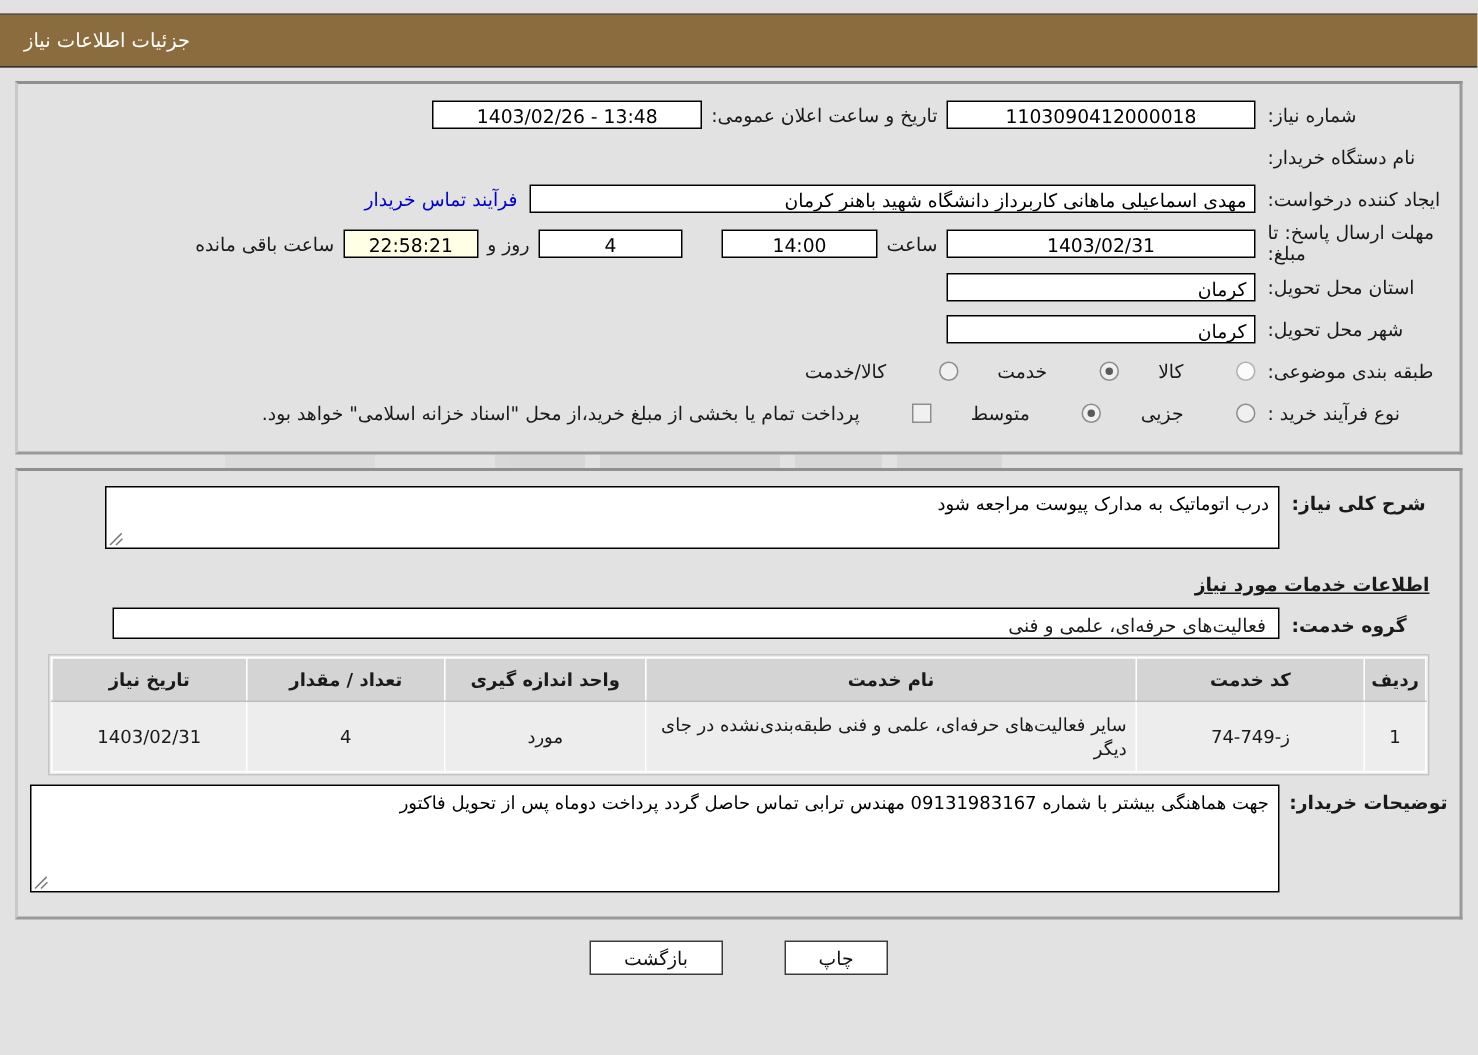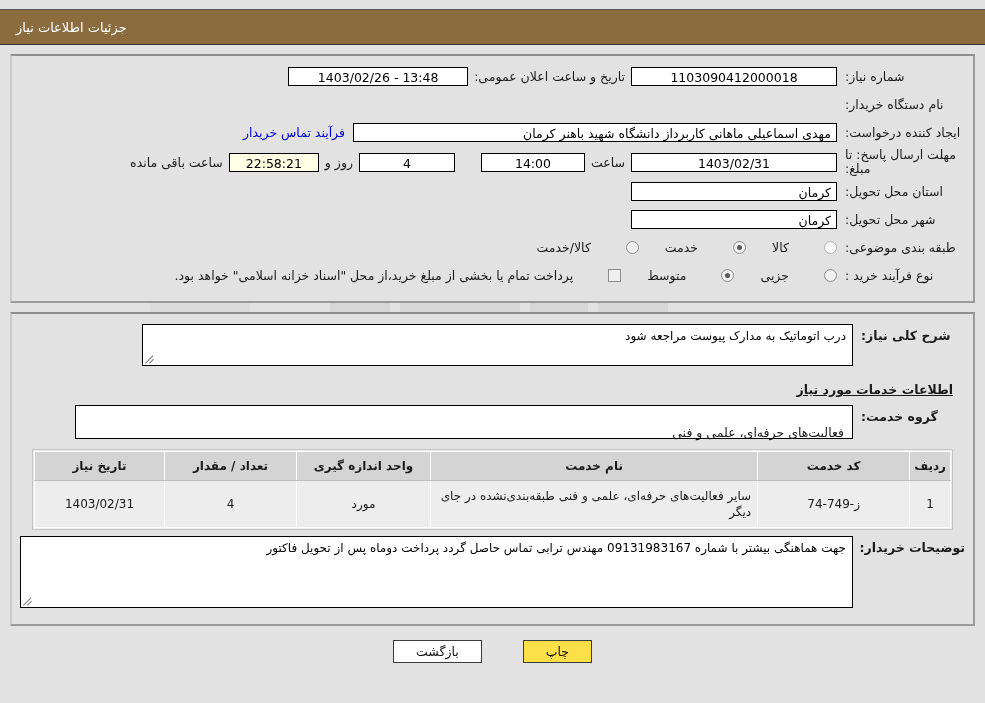--- a/index.html
+++ b/index.html
@@ -226,32 +226,32 @@
   .ta .grip::before, .ta .grip::after {
     content: "";
     position: absolute;
     background: #7a7a7a;
     height: 1px;
     transform-origin: 0 0;
   }
   .ta .grip::before { width: 11px; left: 0; top: 9px; transform: rotate(-45deg); }
   .ta .grip::after  { width: 6px;  left: 4px; top: 9px; transform: rotate(-45deg); }
 
-  #need-desc { width: 711px; height: 42px; }
+  #need-desc { width: 783px; height: 42px; }
   #buyer-notes { width: 920px; height: 72px; }
 
   
   #service-group-box {
     width: 778px;
     height: 21px;
     line-height: 21px;
     background: #fff;
     border: 1px solid #000;
     font-size: 12.5px;
-    padding: 16px 8px;
+    padding: 0 8px;
     box-sizing: border-box;
     text-align: right;
   }
 
   
   .tbl-wrap {
     margin: 10px 12px 6px 12px;
     border: 1px solid #c4c4c4;
     background: #ededed;
     padding: 1px;
@@ -301,21 +301,21 @@
     z-index: 2;
   }
   .btn {
     border: 1px solid #3b3b3b;
     font-size: 12.5px;
     padding: 3px 22px;
     cursor: pointer;
     font-family: inherit;
     color: #111;
   }
-  .btn-print { background: #fde047; margin-left: 21px; }
+  .btn-print { background: #ffffff; margin-left: 21px; }
   .btn-back  { background: #ffffff; }
 </style>
 </head>
 <body>
 
 <svg id="watermark" viewBox="0 0 985 330" xmlns="http://www.w3.org/2000/svg">
   <g fill="#c9c9c9" opacity="0.55">
     <path d="M150 60 L250 95 L250 190 Q250 250 200 280 Q150 250 150 190 Z"></path>
   </g>
   <g fill="#f0c9cf" opacity="0.85">

